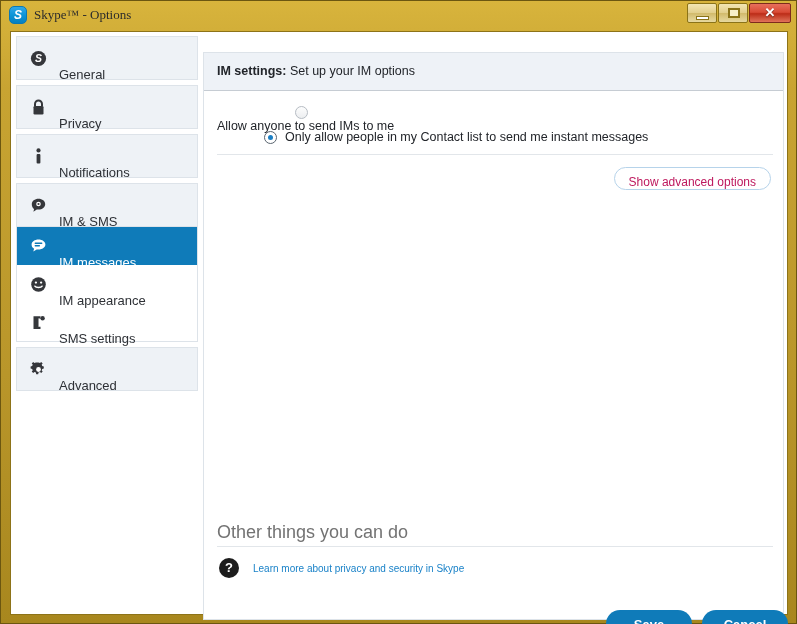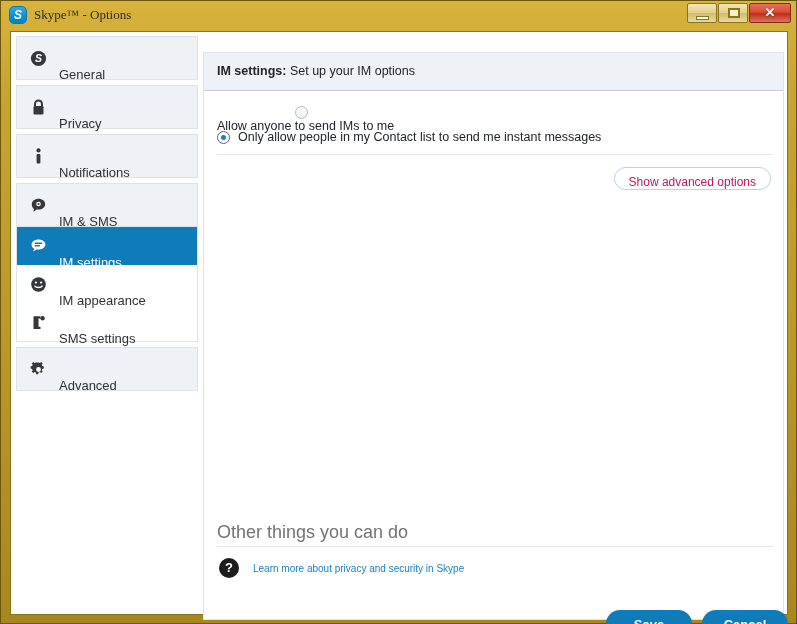--- a/index.html
+++ b/index.html
@@ -193,21 +193,21 @@
   #content-header .htext b { font-weight: bold; }
 
   .radio-row {
     position: absolute;
     left: 13px;
     display: flex;
     align-items: center;
     cursor: default;
   }
   #radio-anyone { top: 53px; flex-direction: column; }
-  #radio-contacts { top: 77px; }
+  #radio-contacts { top: 77px; margin-left: 47px; }
   .radio-mark {
     width: 13px; height: 13px;
     border-radius: 50%;
     box-sizing: border-box;
     margin-right: 8px;
     flex: 0 0 13px;
     background: linear-gradient(to bottom, #fdfdfd, #eceef0);
     border: 1px solid #b6bcc3;
     position: relative;
   }
@@ -386,21 +386,21 @@
 
       <div class="nav-group sub">
         <div class="nav-item selected">
           <span class="ico">
             <svg width="17" height="16" viewBox="0 0 17 16">
               <path d="M8.5 1.6c3.8 0 6.9 2.2 6.9 5 0 2.8 -3.1 5 -6.9 5 -0.6 0 -1.2 -0.1 -1.8 -0.2l-3.4 2 0.8 -2.7C2.3 9.8 1.6 8.5 1.6 6.6c0 -2.8 3.1 -5 6.9 -5z" fill="#ffffff"></path>
               <rect x="4.6" y="4.6" width="7.8" height="1.3" rx="0.6" fill="#0f7bb9"></rect>
               <rect x="4.6" y="7.1" width="5.4" height="1.3" rx="0.6" fill="#0f7bb9"></rect>
             </svg>
           </span>
-          <span class="lbl">IM settings</span>
+          <span class="lbl">IM messages</span>
         </div>
         <div class="nav-item">
           <span class="ico">
             <svg width="17" height="17" viewBox="0 0 17 17">
               <circle cx="8.5" cy="8.5" r="7.3" fill="#35373b"></circle>
               <circle cx="5.9" cy="6.6" r="1.15" fill="#ffffff"></circle>
               <circle cx="11.1" cy="6.6" r="1.15" fill="#ffffff"></circle>
               <path d="M4.9 10.2c1 1.6 6.2 1.6 7.2 0" fill="none" stroke="#ffffff" stroke-width="1.5" stroke-linecap="round"></path>
             </svg>
           </span>

